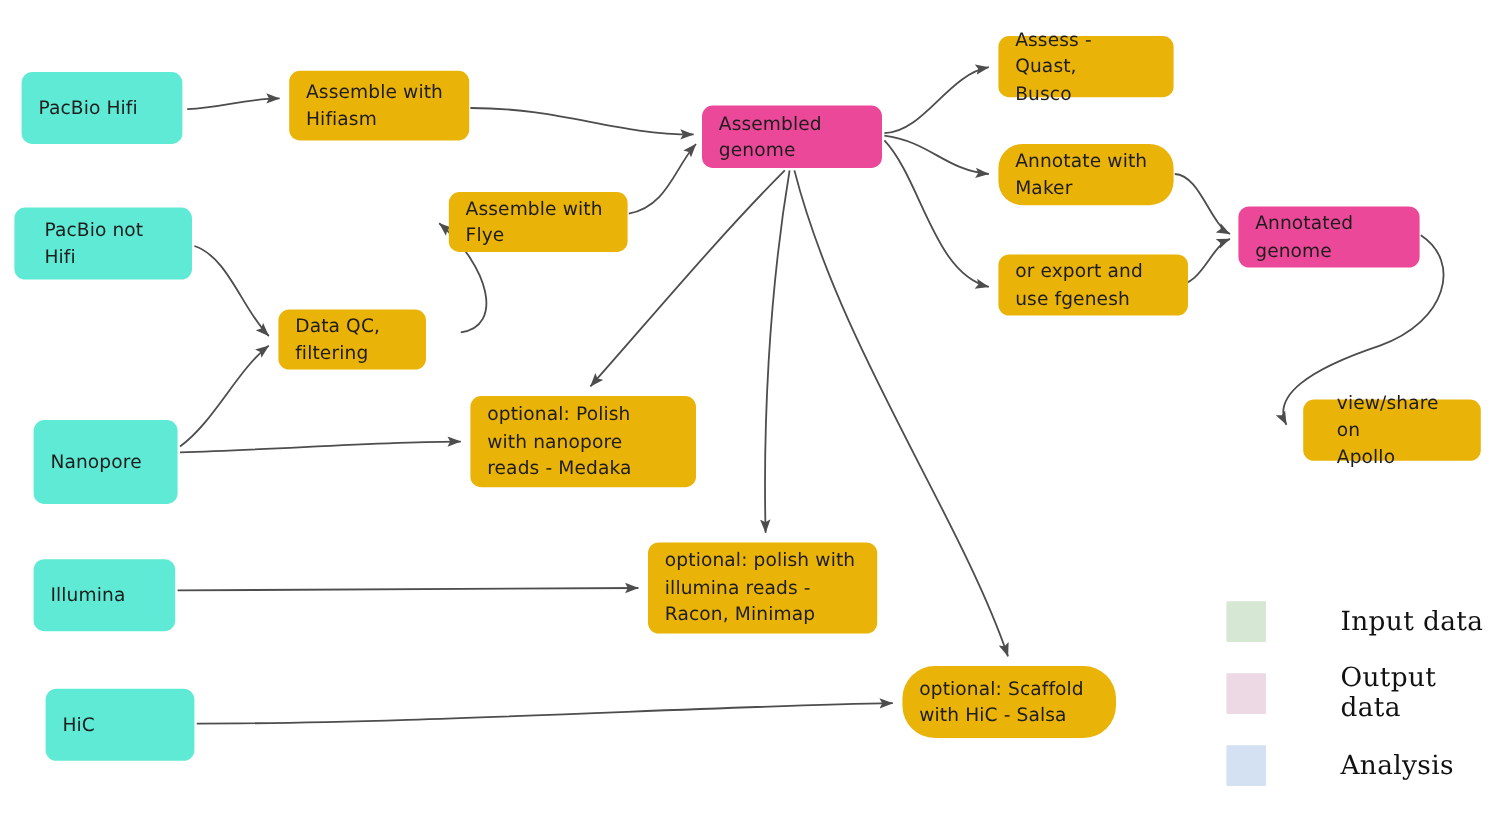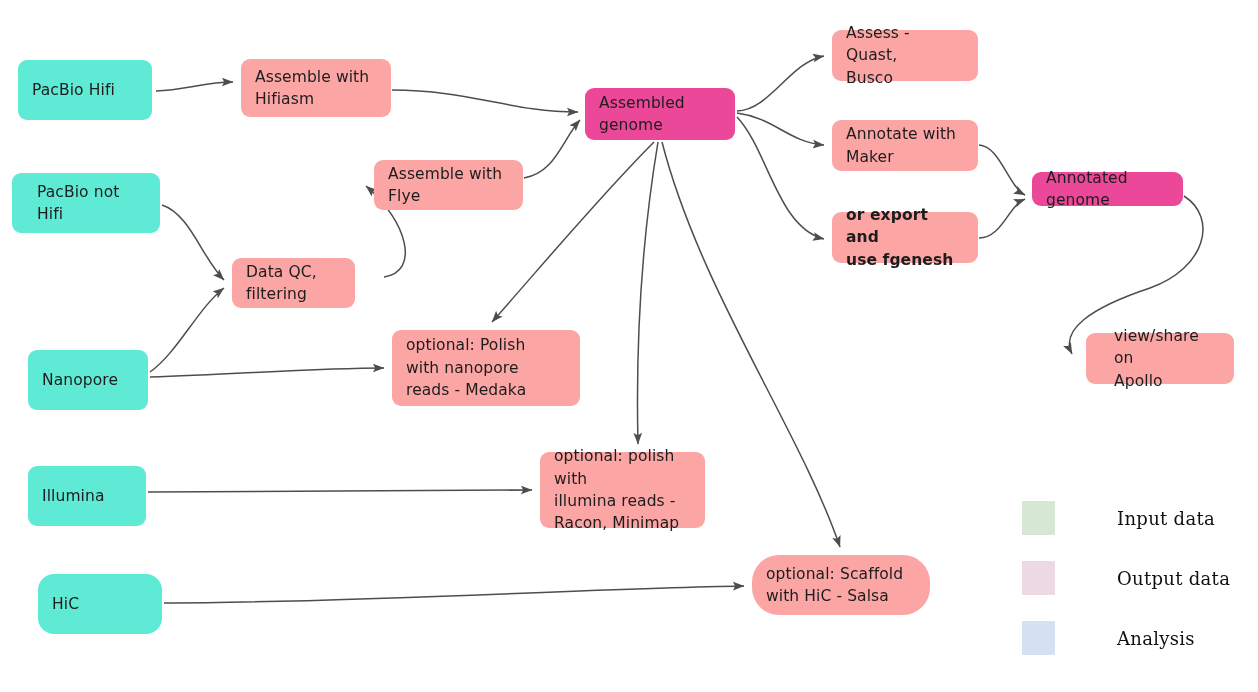--- a/index.html
+++ b/index.html
@@ -32,21 +32,21 @@
     display: flex;
     align-items: center;
     padding: 0 14px;
     font-size: 15.5px;
     line-height: 1.45;
     color: #1d1d1d;
     letter-spacing: 0.1px;
     white-space: pre-line;
   }
   .node.input  { background: #5eead4; }
-  .node.analysis { background: #fca5a5; }
+  .node.analysis { background: #eab308; }
   .node.output { background: #ec4899; }
 
   .node .lbl { display: block; width: 100%; }
 
   
   #legend {
     position: absolute;
     left: 1022px;
     top: 488px;
     width: 230px;
@@ -58,21 +58,21 @@
   }
   .legend-swatch {
     width: 33px;
     height: 34px;
     border-radius: 1px;
     flex: 0 0 auto;
   }
   .legend-label {
     margin-left: 62px;
     font-family: "DejaVu Serif", "Liberation Serif", serif;
-    font-size: 18px;
+    font-size: 22px;
     color: #111111;
     letter-spacing: 0.3px;
   }
 </style>
 </head>
 <body>
 
 <div id="canvas">
   <svg id="edges" viewBox="0 0 1258 692">
     <defs>
@@ -98,46 +98,46 @@
         <path d="M 737,117 C 768,150 778,228 824,239" marker-end="url(#arrow)"></path>
         <path d="M 979,145 C 1000,146 1008,186 1025,195" marker-end="url(#arrow)"></path>
         <path d="M 979,238 C 1002,238 1008,206 1025,199" marker-end="url(#arrow)"></path>
         <path d="M 1184,196 C 1218,218 1206,268 1150,288 C 1090,308 1060,330 1072,354" marker-end="url(#arrow)"></path>
       </g>
   </svg>
 
   <div id="nodes">
       <div class="node input" style="left: 18px; top: 60px; width: 134px; height: 60px;"><span class="lbl">PacBio Hifi</span></div>
       <div class="node input" style="left: 12px; top: 173px; width: 148px; height: 60px; padding-left: 25px;"><span class="lbl">PacBio not Hifi</span></div>
-      <div class="node input" style="left: 28px; top: 350px; width: 120px; height: 60px;"><span class="lbl">Nanopore</span></div>
+      <div class="node input" style="left: 28px; top: 350px; width: 120px; height: 70px;"><span class="lbl">Nanopore</span></div>
       <div class="node input" style="left: 28px; top: 466px; width: 118px; height: 60px;"><span class="lbl">Illumina</span></div>
-      <div class="node input" style="left: 38px; top: 574px; width: 124px; height: 60px; border-radius: 16px;"><span class="lbl">HiC</span></div>
+      <div class="node input" style="left: 38px; top: 574px; width: 124px; height: 60px;"><span class="lbl">HiC</span></div>
       <div class="node analysis" style="left: 241px; top: 59px; width: 150px; height: 58px;"><span class="lbl">Assemble with
 Hifiasm</span></div>
       <div class="node analysis" style="left: 374px; top: 160px; width: 149px; height: 50px;"><span class="lbl">Assemble with
 Flye</span></div>
       <div class="node analysis" style="left: 232px; top: 258px; width: 123px; height: 50px;"><span class="lbl">Data QC,
 filtering</span></div>
       <div class="node analysis" style="left: 392px; top: 330px; width: 188px; height: 76px;"><span class="lbl">optional: Polish
 with nanopore
 reads - Medaka</span></div>
-      <div class="node analysis" style="left: 540px; top: 452px; width: 165px; height: 76px;"><span class="lbl">optional: polish with
+      <div class="node analysis" style="left: 540px; top: 452px; width: 191px; height: 76px;"><span class="lbl">optional: polish with
 illumina reads -
 Racon, Minimap</span></div>
       <div class="node analysis" style="left: 752px; top: 555px; width: 178px; height: 60px; border-radius: 27px;"><span class="lbl">optional: Scaffold
 with HiC - Salsa</span></div>
       <div class="node output" style="left: 585px; top: 88px; width: 150px; height: 52px;"><span class="lbl">Assembled
 genome</span></div>
       <div class="node analysis" style="left: 832px; top: 30px; width: 146px; height: 51px;"><span class="lbl">Assess - Quast,
 Busco</span></div>
-      <div class="node analysis" style="left: 832px; top: 120px; width: 146px; height: 51px;"><span class="lbl">Annotate with
+      <div class="node analysis" style="left: 832px; top: 120px; width: 146px; height: 51px; border-radius: 20px;"><span class="lbl">Annotate with
 Maker</span></div>
-      <div class="node analysis" style="left: 832px; top: 212px; width: 146px; height: 51px; font-weight: bold;"><span class="lbl">or export and
+      <div class="node analysis" style="left: 832px; top: 212px; width: 158px; height: 51px;"><span class="lbl">or export and
 use fgenesh</span></div>
-      <div class="node output" style="left: 1032px; top: 172px; width: 151px; height: 34px;"><span class="lbl">Annotated
+      <div class="node output" style="left: 1032px; top: 172px; width: 151px; height: 51px;"><span class="lbl">Annotated
 genome</span></div>
       <div class="node analysis" style="left: 1086px; top: 333px; width: 148px; height: 51px; padding-left: 28px;"><span class="lbl">view/share on
 Apollo</span></div>
     </div>
 
   <div id="legend">
       <div class="legend-row">
         <span class="legend-swatch" style="background: rgb(214, 232, 212);"></span>
         <span class="legend-label">Input data</span>
       </div>

